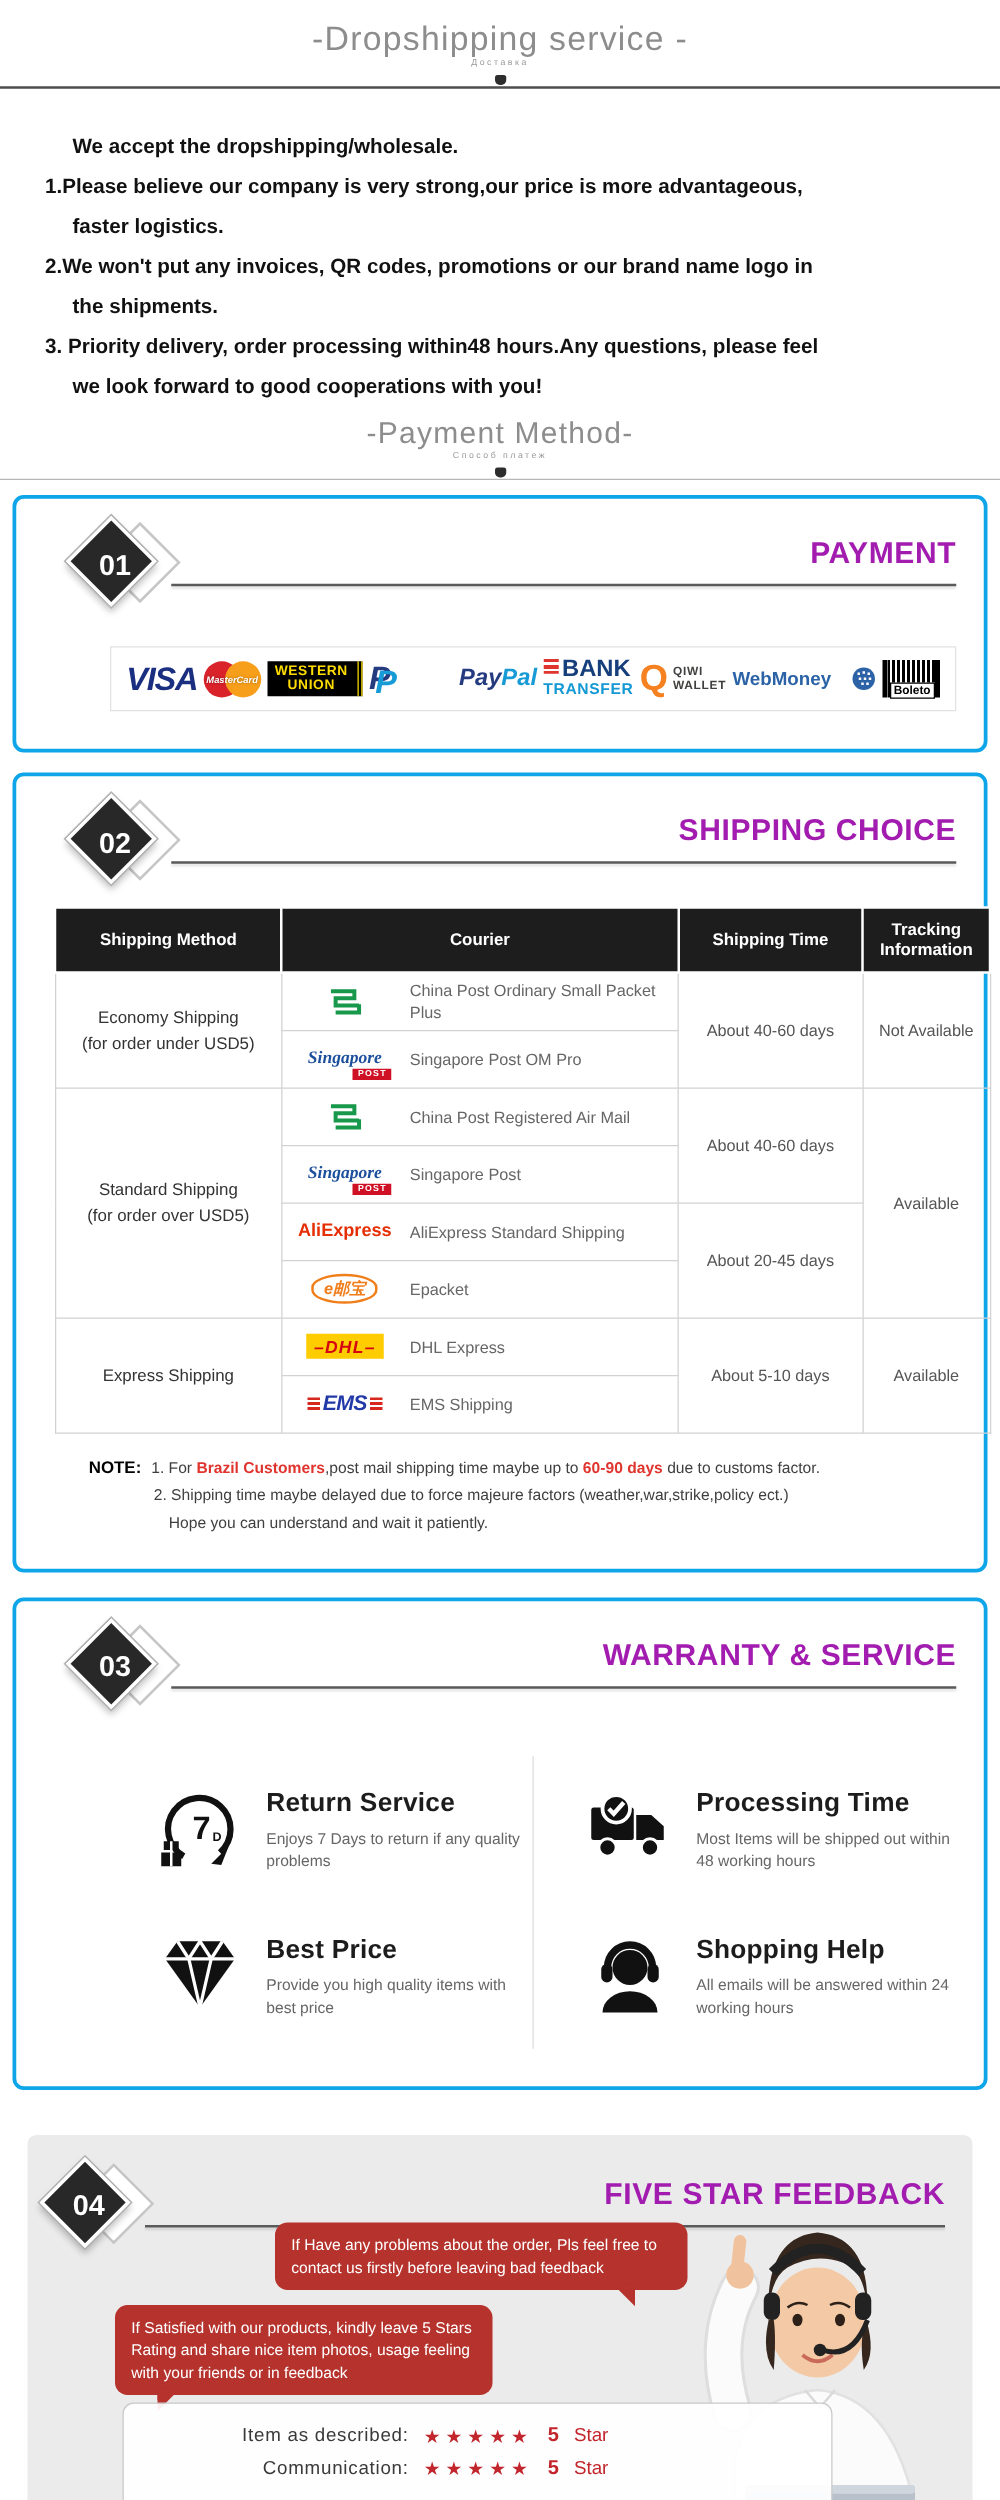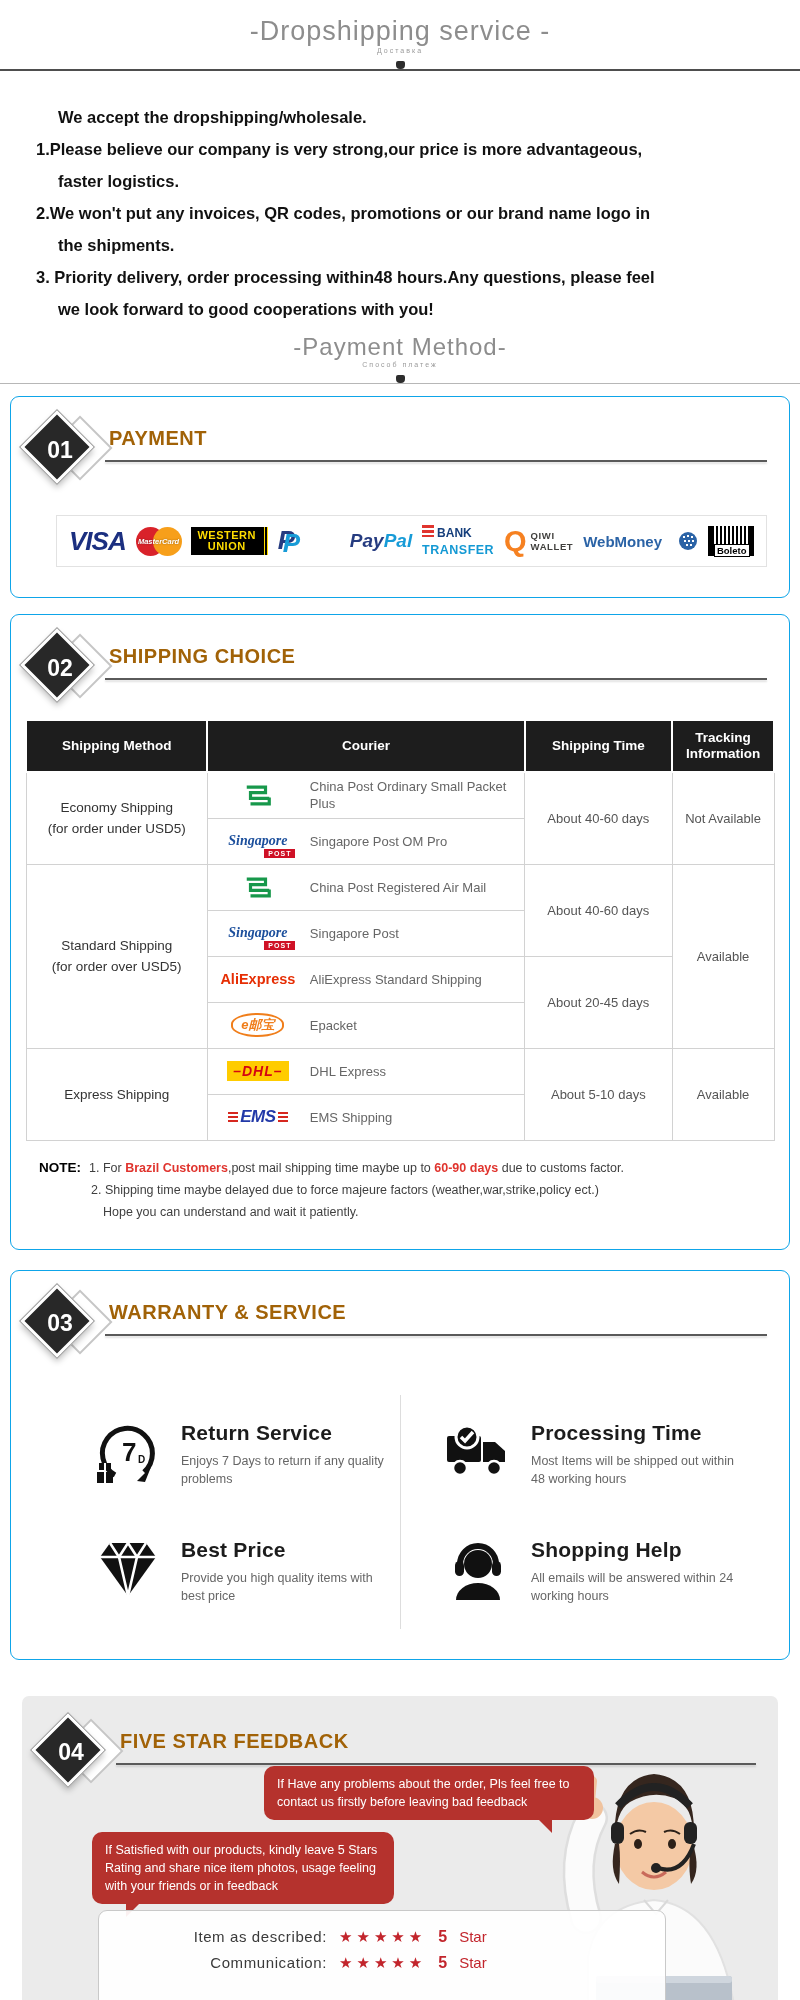--- a/index.html
+++ b/index.html
@@ -21,51 +21,51 @@
   #top-header .big { font-size:27px; }
 
   
   #intro { margin:30px 0 0 36px; font-weight:bold; font-size:16.5px; line-height:32px; color:#111; }
   #intro .cont { padding-left:22px; }
 
   #pm-header { margin-top:8px; }
   #pm-header .big { font-size:24px; }
 
   
-  .panel { border:1px solid #0ea5e9; border-radius:9px; margin:12px 10px 0; background:#fff; }
+  .panel { border:3px solid #0ea5e9; border-radius:9px; margin:12px 10px 0; background:#fff;padding-left:30px; }
 
   
   .sec-head { display:flex; padding:12px 22px 0 12px; }
   .badge { position:relative; width:82px; height:86px; flex:none; }
   .badge-outline { position:absolute; left:34px; top:16px; width:46px; height:46px; background:#fff; border:2px solid #c6c6c6; transform:rotate(45deg); }
   .badge-diamond { position:absolute; left:8px; top:12px; width:52px; height:52px; background:#282828; border:3px solid #fff; box-shadow:0 0 0 1px #b5b5b5, 3px 3px 6px rgba(0,0,0,.25); transform:rotate(45deg); }
   .badge-num { position:absolute; left:8px; top:12px; width:58px; height:58px; display:flex; align-items:center; justify-content:center; color:#fff; font-size:23px; font-weight:bold; }
   .sec-title-area { flex:1; padding-top:18px; }
-  .sec-title { margin:0 0 10px 4px; font-size:20px; font-weight:bold; letter-spacing:.5px; color:#a16207; }
+  .sec-title { margin:0 0 10px 4px; font-size:24px; font-weight:bold; letter-spacing:.5px; color:#a21caf;text-align:right; }
   .sec-rule { height:2px; background:#5a5a5a; box-shadow:0 2px 2px rgba(0,0,0,.12); }
 
   
   .pay-strip { margin:20px 22px 30px 45px; border:1px solid #e2e2e2; display:flex; align-items:center; justify-content:space-between; padding:9px 12px; height:52px; }
   .plogo { display:flex; align-items:center; }
   .visa-text { font-size:26px; font-weight:bold; font-style:italic; color:#1b2f80; letter-spacing:-1px;text-align:center; }
   .mc { position:relative; width:46px; height:29px; }
   .mc .c1 { position:absolute; left:0; top:0; width:29px; height:29px; border-radius:50%; background:#d9222a; }
   .mc .c2 { position:absolute; right:0; top:0; width:29px; height:29px; border-radius:50%; background:#f79f1a; }
   .mc .mc-text { position:absolute; left:0; top:10px; width:46px; text-align:center; color:#fff; font-size:7.5px; font-style:italic; font-weight:bold; text-shadow:0 0 2px rgba(0,0,0,.4); }
   .wu { background:#000; color:#ffdd00; text-align:center; padding:3px 8px 3px 6px; line-height:11px; font-size:11px; font-weight:bold; letter-spacing:.5px; border-right:4px double #ffdd00; }
   .pp { display:flex; align-items:center; }
   .pp-pp { position:relative; width:24px; height:28px; margin-right:4px; }
   .pp-pp .p1,.pp-pp .p2 { position:absolute; font-size:26px; font-weight:bold; font-style:italic; }
   .pp-pp .p1 { color:#253b80; left:0; top:-2px; }
   .pp-pp .p2 { color:#179bd7; left:5px; top:1px; }
   .pp-word { font-size:19px; font-weight:bold; font-style:italic; }
   .pp-word .w1 { color:#253b80;margin-left:44px; } .pp-word .w2 { color:#179bd7; }
   .bank { text-align:left; line-height:15px; }
   .bank .bars { display:inline-block; width:12px; height:12px; margin-right:3px; background:repeating-linear-gradient(180deg,#e0342e 0 3px,#fff 3px 5px); }
-  .bank .b1 { color:#163f7c; font-weight:bold; font-size:12px; vertical-align:middle;margin-top:24px; }
+  .bank .b1 { color:#163f7c; font-weight:bold; font-size:19px; vertical-align:middle;margin-top:24px; }
   .bank .b2 { color:#1499d4; font-weight:bold; font-size:12.5px; letter-spacing:.5px; }
   .qiwi { display:flex; align-items:center; gap:4px; }
   .qiwi-q { color:#f68121; font-size:29px; font-weight:bold; line-height:26px; }
   .qiwi-txt { font-size:9.5px; font-weight:bold; color:#41403e; line-height:11px; letter-spacing:.6px; }
   .wm { display:flex; align-items:center; gap:16px; }
   .wm-txt { color:#2b63a6; font-weight:bold; font-size:15px; }
   .boleto { position:relative; width:46px; height:30px; background:repeating-linear-gradient(90deg,#000 0 2px,#fff 2px 4px); border-left:4px solid #000; border-right:4px solid #000; }
   .boleto-label { position:absolute; bottom:-1px; left:2px; background:#fff; border:1px solid #000; font-size:9.5px; font-weight:bold; padding:0 2px; color:#000; }
 
   
@@ -102,21 +102,21 @@
   .w-icon { width:66px; height:66px; flex:none; }
   .w-text { padding-top:2px; }
   .w-title { margin:0 0 7px; font-size:21px; font-weight:600; color:#1c1c1c; letter-spacing:.2px; }
   .w-desc { font-size:12.5px; color:#666; line-height:18px; width:205px; }
 
   
   .feedback-panel { position:relative; margin:36px 22px 0; height:340px; background:#ebebeb; border-radius:7px; overflow:hidden; }
   .feedback-panel .sec-head { padding-top:16px; }
   .girl { position:absolute; right:0; top:52px; z-index:1; }
   .bubble { position:absolute; z-index:2; background:#b5322d; color:#fff; font-size:12.5px; line-height:18px; padding:9px 13px; border-radius:10px; }
-  .bubble1 { left:198px; top:70px; width:330px;margin-left:44px; }
+  .bubble1 { left:198px; top:70px; width:330px; }
   .bubble1::after { content:""; position:absolute; right:42px; bottom:-13px; border:9px solid transparent; border-top-color:#b5322d; border-right-color:#b5322d; }
   .bubble2 { left:70px; top:136px; width:302px; }
   .bubble2::after { content:""; position:absolute; left:34px; bottom:-13px; border:9px solid transparent; border-top-color:#b5322d; border-left-color:#b5322d; }
   .ratings-box { position:absolute; left:76px; top:214px; width:568px; height:104px; z-index:3; background:rgba(255,255,255,.93); border:1px solid #c9c9c9; border-radius:9px; padding:13px 0 0 78px; }
   .rating-row { display:flex; align-items:center; gap:12px; height:26px; font-size:15px; }
   .rating-label { width:150px; text-align:right; color:#3a3a3a; letter-spacing:.6px; }
   .rating-stars { color:#c2252c; letter-spacing:4px; font-size:15px; }
   .rating-value { color:#c2252c; font-weight:bold; font-size:16px; }
   .rating-suffix { color:#c2252c; font-size:15px; }
 </style>

